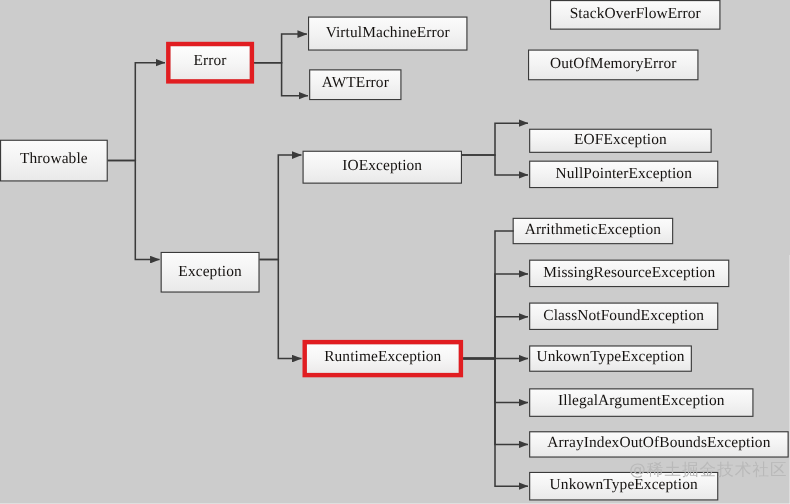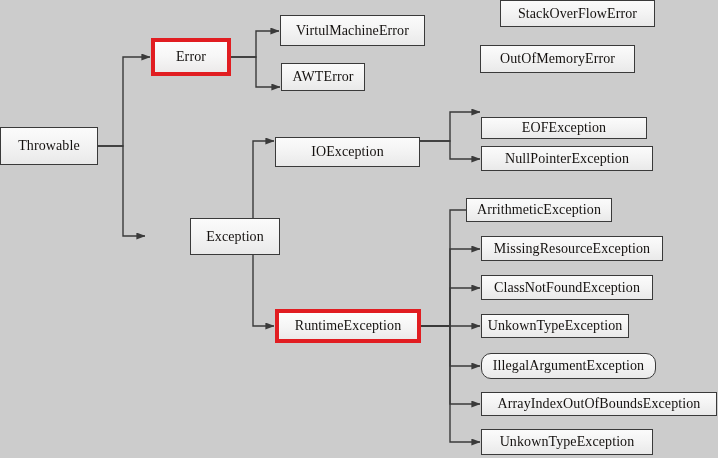--- a/index.html
+++ b/index.html
@@ -91,21 +91,21 @@
       </g>
   </svg>
 
   <div id="node-layer">
       <div class="node" style="left: 0px; top: 127px; width: 98px; height: 38px;">
         <span class="node-label">Throwable</span>
       </div>
       <div class="node highlight" style="left: 151px; top: 38px; width: 80px; height: 38px;">
         <span class="node-label">Error</span>
       </div>
-      <div class="node" style="left: 146px; top: 218px; width: 90px; height: 37px; margin-left: 44px;">
+      <div class="node" style="left: 146px; top: 229px; width: 90px; height: 37px;">
         <span class="node-label">Exception</span>
       </div>
       <div class="node" style="left: 280px; top: 15px; width: 145px; height: 31px; justify-content: center;">
         <span class="node-label">VirtulMachineError</span>
       </div>
       <div class="node" style="left: 281px; top: 63px; width: 84px; height: 28px;">
         <span class="node-label">AWTError</span>
       </div>
       <div class="node" style="left: 275px; top: 126px; width: 145px; height: 30px; margin-top: 11px;">
         <span class="node-label">IOException</span>
@@ -130,25 +130,26 @@
       </div>
       <div class="node" style="left: 481px; top: 236px; width: 182px; height: 25px;">
         <span class="node-label">MissingResourceException</span>
       </div>
       <div class="node" style="left: 481px; top: 275px; width: 172px; height: 25px;">
         <span class="node-label">ClassNotFoundException</span>
       </div>
       <div class="node" style="left: 481px; top: 314px; width: 148px; height: 24px;">
         <span class="node-label">UnkownTypeException</span>
       </div>
-      <div class="node" style="left: 481px; top: 353px; width: 175px; height: 26px; border-radius: 10px;">
+      <div class="node" style="left: 481px; top: 353px; width: 204px; height: 26px;">
         <span class="node-label">IllegalArgumentException</span>
       </div>
       <div class="node" style="left: 481px; top: 392px; width: 236px; height: 24px;">
         <span class="node-label">ArrayIndexOutOfBoundsException</span>
       </div>
       <div class="node" style="left: 481px; top: 429px; width: 172px; height: 26px;">
         <span class="node-label">UnkownTypeException</span>
       </div>
     </div>
 
+  <div id="watermark">@稀土掘金技术社区</div>
 
 </div>
 
 </body></html>

